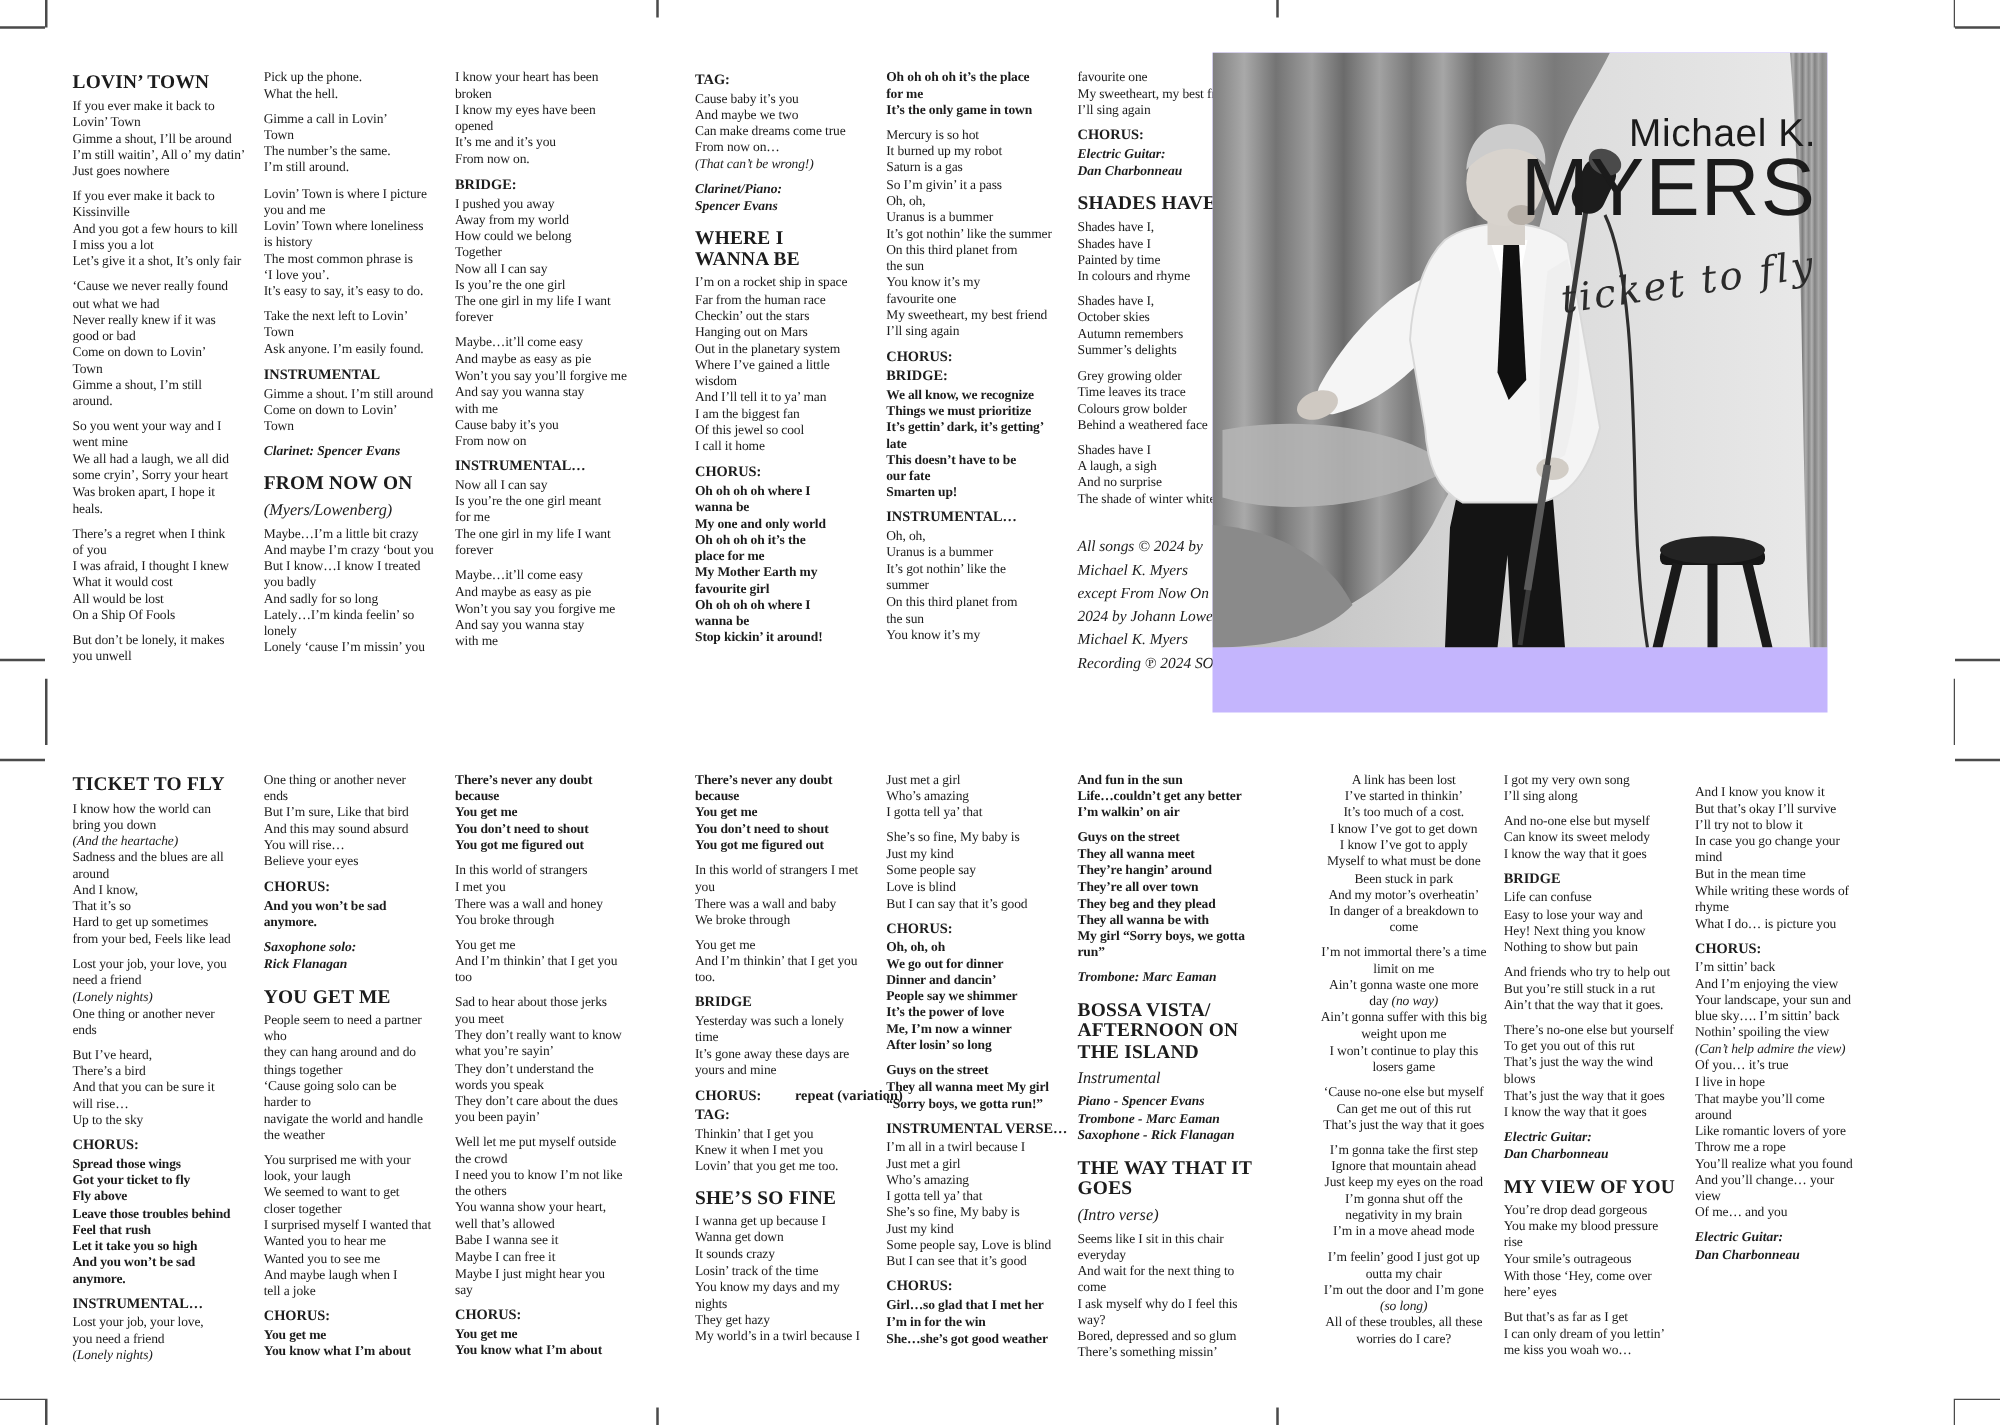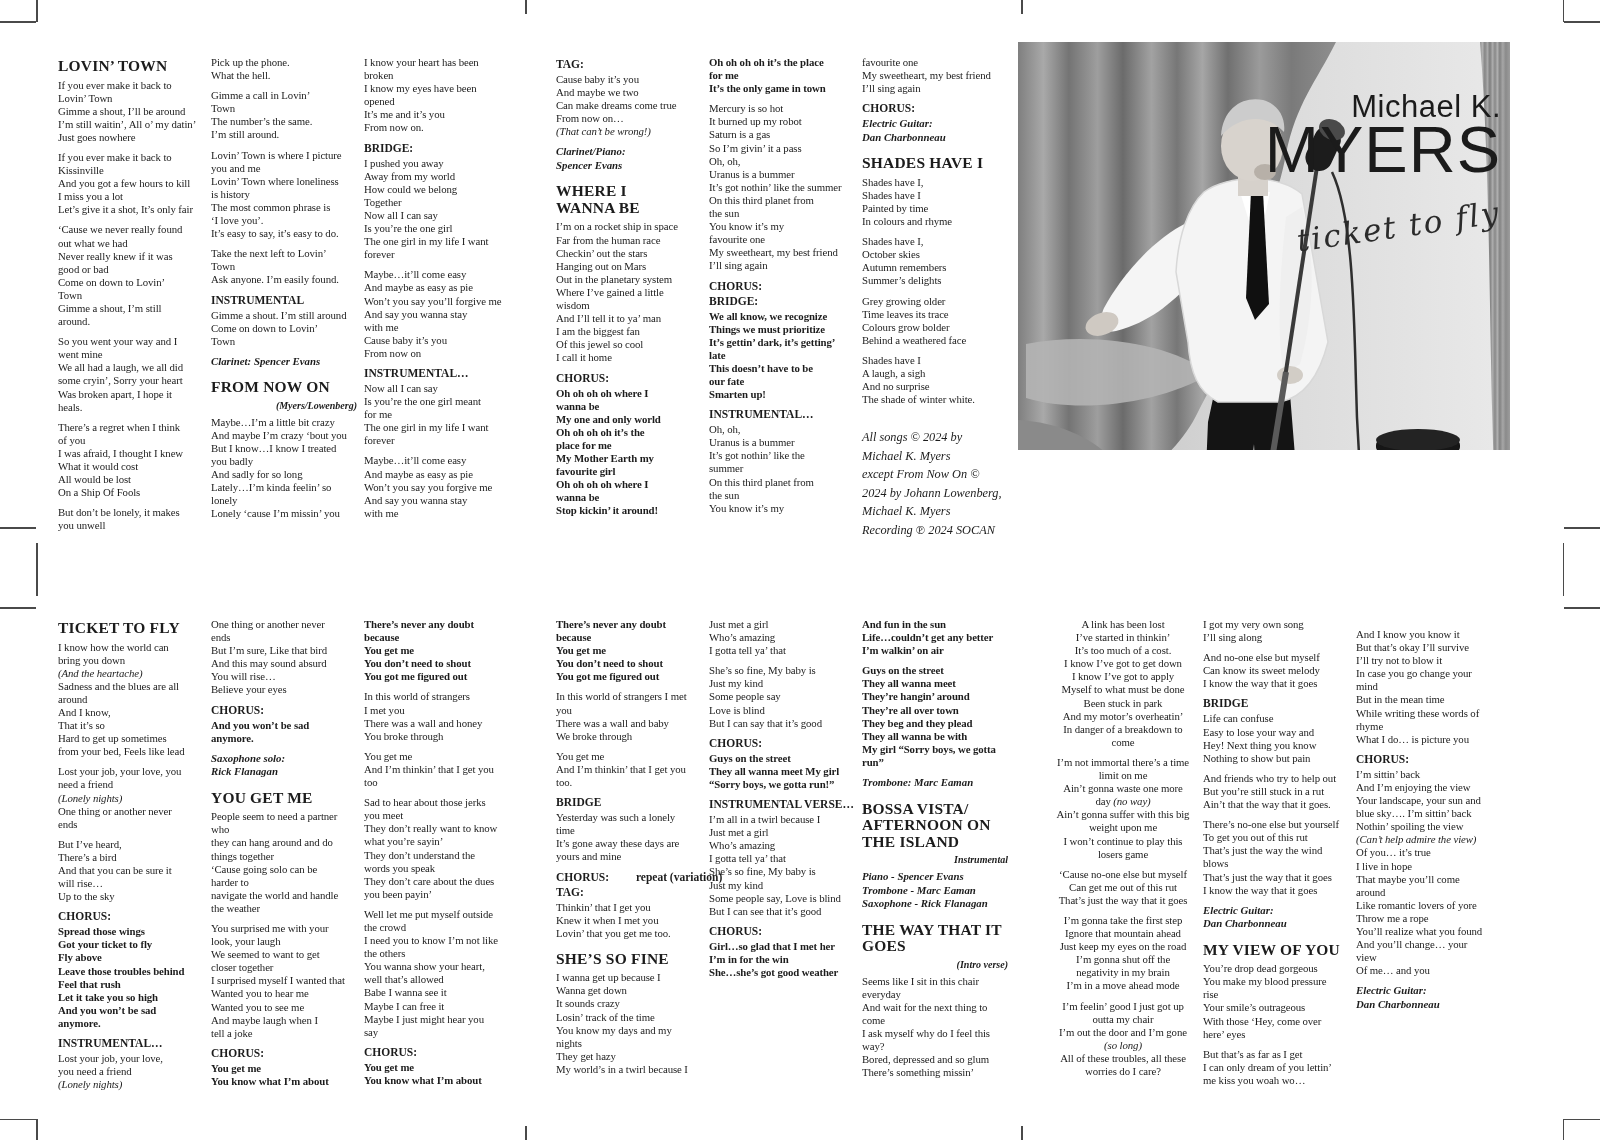--- a/index.html
+++ b/index.html
@@ -11,31 +11,31 @@
   .band{position:absolute;display:flex;align-items:flex-start;}
   #top-band{left:58px;top:56px;}
   #bottom-band{left:58px;top:618px;}
   .col{width:146px;margin-right:7px;flex:none;}
   #top-band .col:nth-child(4){margin-left:39px;}
   #bottom-band .col:nth-child(4){margin-left:39px;}
   #bottom-band .col:nth-child(7){margin-left:35px;text-align:center;}
   #bottom-band .col:nth-child(9){padding-top:10px;}
   .title{font-size:15.5px;font-weight:700;line-height:16.5px;letter-spacing:.2px;margin:11px 0 4px;}
   .col > .title:first-child{margin-top:2px;}
-  .subtitle{font-size:10px;font-weight:700;font-style:italic;margin:0 0 5px;text-align:right;}
+  .subtitle{font-size:13px;font-weight:400;font-style:italic;margin:0 0 5px;}
   .heading{font-size:11.5px;font-weight:700;margin:2px 0 3px;white-space:nowrap;}
   .hit{margin-left:24px;}
   .verse{margin:0 0 7px;font-size:10.8px;line-height:13.1px;letter-spacing:-.1px;}
   .vbold{font-weight:700;}
   .line{white-space:nowrap;}
   .it{font-style:italic;}
   .credit{font-size:10.8px;font-weight:700;font-style:italic;line-height:13.5px;margin:2px 0 9px;white-space:nowrap;}
   .copyright{font-size:12.3px;font-style:italic;line-height:18.5px;margin-top:22px;white-space:nowrap;}
   
-  #photo{position:absolute;left:1018px;top:42px;width:492px;height:408px;overflow:hidden;background:#5eead4;}
+  #photo{position:absolute;left:970px;top:42px;width:492px;height:528px;overflow:hidden;background:#c4b5fd;}
   #photo svg{position:absolute;left:0;top:0;}
   .artist-name{position:absolute;top:48px;right:9px;text-align:right;
                font-family:"Liberation Sans",sans-serif;color:#1b1b1b;}
   .artist-line1{font-size:31px;line-height:33px;letter-spacing:.5px;}
   .artist-line2{font-size:65px;line-height:53px;letter-spacing:1px;}
   .album-script{position:absolute;top:152px;right:10px;font-family:"DejaVu Serif",serif;
                 font-style:italic;font-size:31px;letter-spacing:2px;color:#2b2b2b;
                 transform:rotate(-8deg);transform-origin:right center;}
 </style>
 </head>
@@ -538,20 +538,29 @@
           <div class="line">I gotta tell ya’ that</div>
         </div>
         <div class="verse">
           <div class="line">She’s so fine, My baby is</div>
           <div class="line">Just my kind</div>
           <div class="line">Some people say</div>
           <div class="line">Love is blind</div>
           <div class="line">But I can say that it’s good</div>
         </div>
         <div class="heading"><span>CHORUS:</span></div>
+        <div class="verse vbold">
+          <div class="line">Oh, oh, oh</div>
+          <div class="line">We go out for dinner</div>
+          <div class="line">Dinner and dancin’</div>
+          <div class="line">People say we shimmer</div>
+          <div class="line">It’s the power of love</div>
+          <div class="line">Me, I’m now a winner</div>
+          <div class="line">After losin’ so long</div>
+        </div>
         <div class="verse vbold">
           <div class="line">Guys on the street</div>
           <div class="line">They all wanna meet My girl</div>
           <div class="line">“Sorry boys, we gotta run!”</div>
         </div>
         <div class="heading"><span>INSTRUMENTAL VERSE…</span></div>
         <div class="verse">
           <div class="line">I’m all in a twirl because I</div>
           <div class="line">Just met a girl</div>
           <div class="line">Who’s amazing</div>

